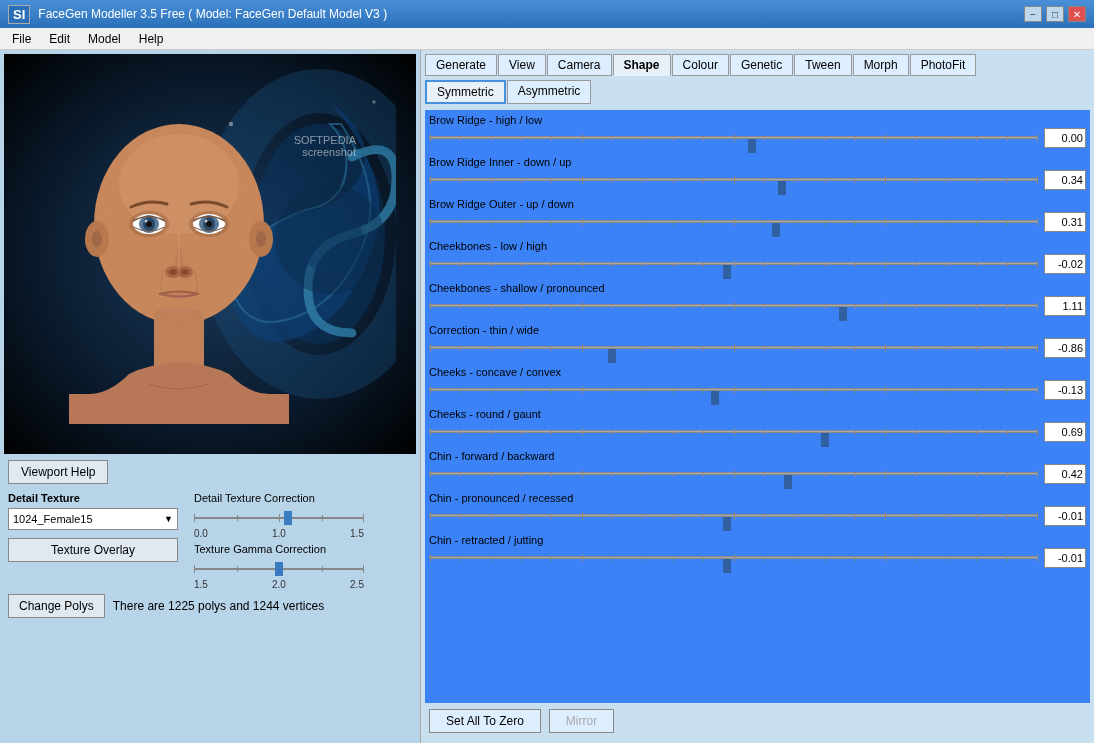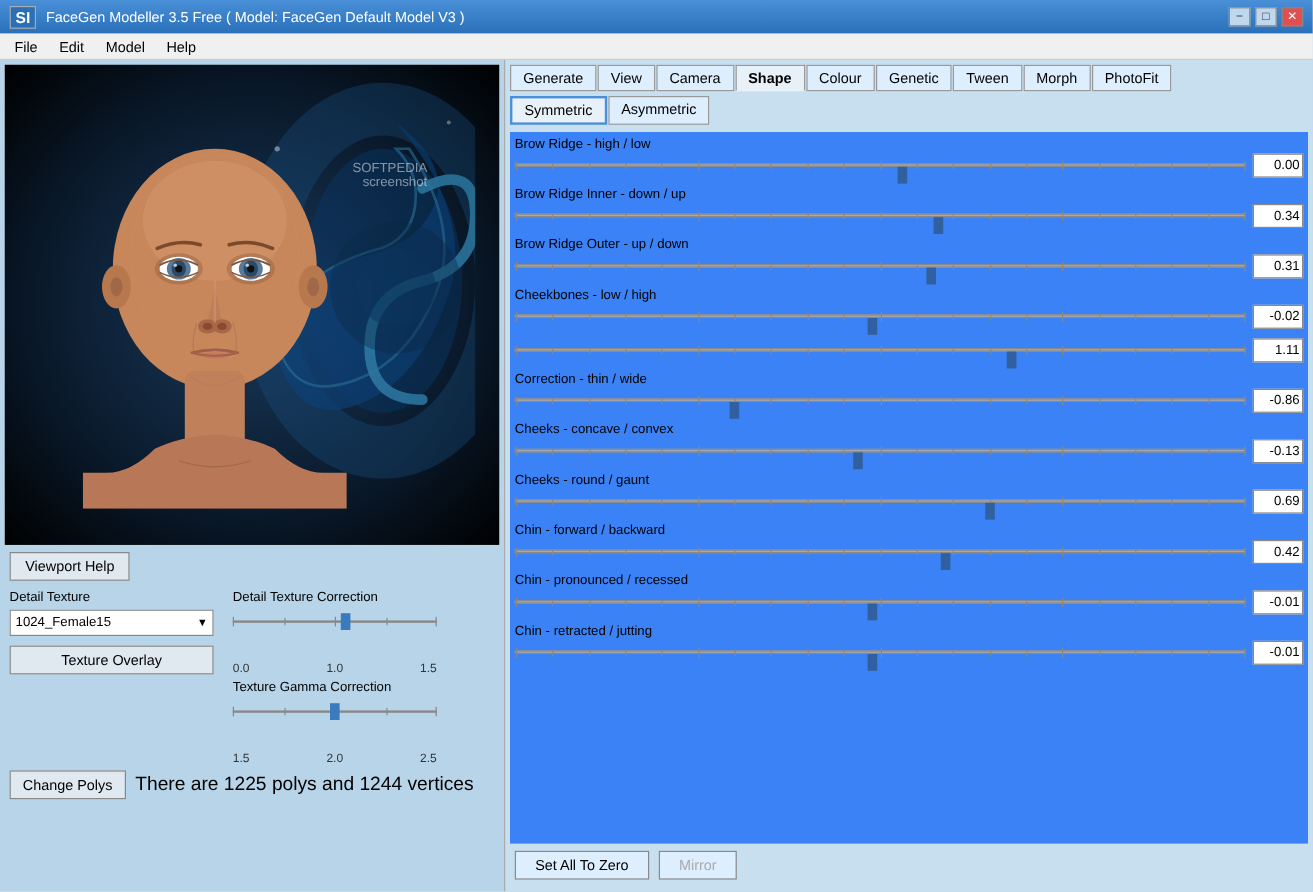--- a/index.html
+++ b/index.html
@@ -154,20 +154,21 @@
       margin-bottom: 8px;
     }
     .controls-left {
       display: flex;
       flex-direction: column;
       gap: 4px;
     }
     .label-small {
       font-size: 11px;
       color: #000;
+      font-weight: bold;
     }
     .dropdown {
       width: 170px;
       height: 22px;
       border: 1px solid #888;
       background: white;
       font-size: 11px;
       padding: 1px 4px;
       cursor: pointer;
       display: flex;
@@ -210,21 +211,20 @@
       height: 14px;
       background: #3a7abf;
       cursor: pointer;
       top: 3px;
     }
     .slider-labels-row {
       display: flex;
       justify-content: space-between;
       font-size: 10px;
       color: #333;
-      margin-top: 24px;
     }
     .btn-texture-overlay {
       border: 1px solid #888;
       background: #e0e8f0;
       padding: 4px 12px;
       cursor: pointer;
       font-size: 12px;
       width: 170px;
       text-align: center;
       margin-top: 4px;
@@ -236,21 +236,21 @@
       margin-top: 4px;
     }
     .btn-change-polys {
       border: 1px solid #888;
       background: #e0e8f0;
       padding: 4px 10px;
       cursor: pointer;
       font-size: 12px;
     }
     .polys-info {
-      font-size: 16px;
+      font-size: 12px;
       color: #000;
     }
 
     
     #right-panel {
       flex: 1;
       background: #c8dff0;
       border-left: 1px solid #aaa;
       display: flex;
       flex-direction: column;
@@ -711,20 +711,21 @@
                 <div style="position: absolute; left: 90%; width: 1px; height: 5px; background: rgb(136, 136, 136); top: -1px;"></div>
                 <div style="position: absolute; left: 95%; width: 1px; height: 5px; background: rgb(136, 136, 136); top: -1px;"></div>
                 <div style="position: absolute; left: 100%; width: 1px; height: 8px; background: rgb(136, 136, 136); top: -3px;"></div>
                 <div class="h-slider-thumb" style="left: calc(49% - 4px);"></div>
               </div>
             </div>
             <div class="value-box">-0.02</div>
           </div>
         </div>
         <div class="slider-row">
+          <div class="slider-row-label">Cheekbones - shallow / pronounced</div>
           <div class="slider-row-controls">
             <div class="h-slider">
               <div class="h-slider-track">
                 <div style="position: absolute; left: 0%; width: 1px; height: 8px; background: rgb(136, 136, 136); top: -3px;"></div>
                 <div style="position: absolute; left: 5%; width: 1px; height: 5px; background: rgb(136, 136, 136); top: -1px;"></div>
                 <div style="position: absolute; left: 10%; width: 1px; height: 5px; background: rgb(136, 136, 136); top: -1px;"></div>
                 <div style="position: absolute; left: 15%; width: 1px; height: 5px; background: rgb(136, 136, 136); top: -1px;"></div>
                 <div style="position: absolute; left: 20%; width: 1px; height: 5px; background: rgb(136, 136, 136); top: -1px;"></div>
                 <div style="position: absolute; left: 25%; width: 1px; height: 8px; background: rgb(136, 136, 136); top: -3px;"></div>
                 <div style="position: absolute; left: 30%; width: 1px; height: 5px; background: rgb(136, 136, 136); top: -1px;"></div>

